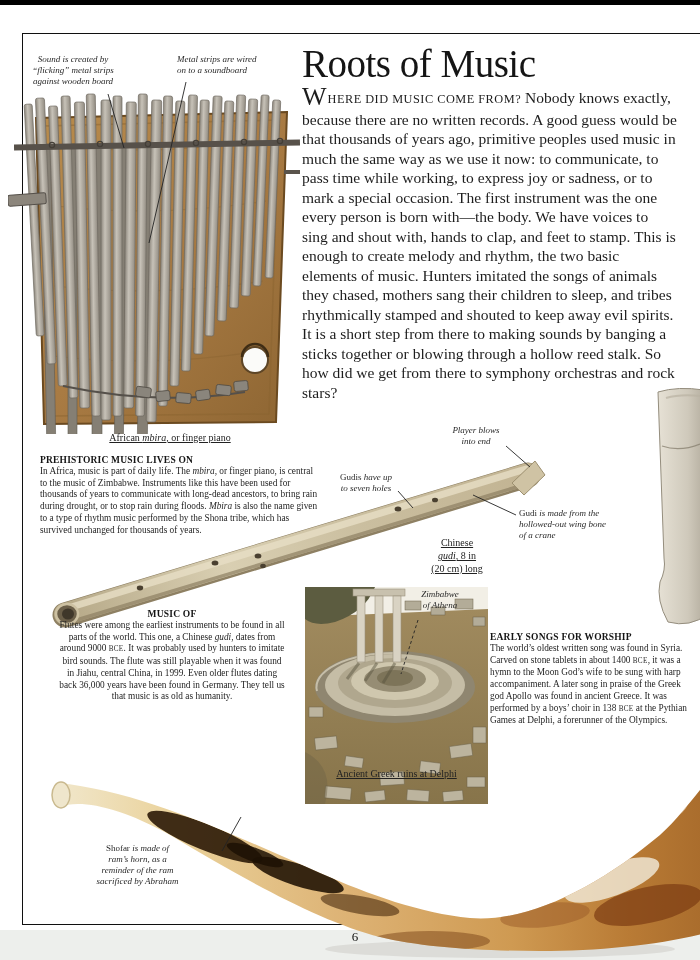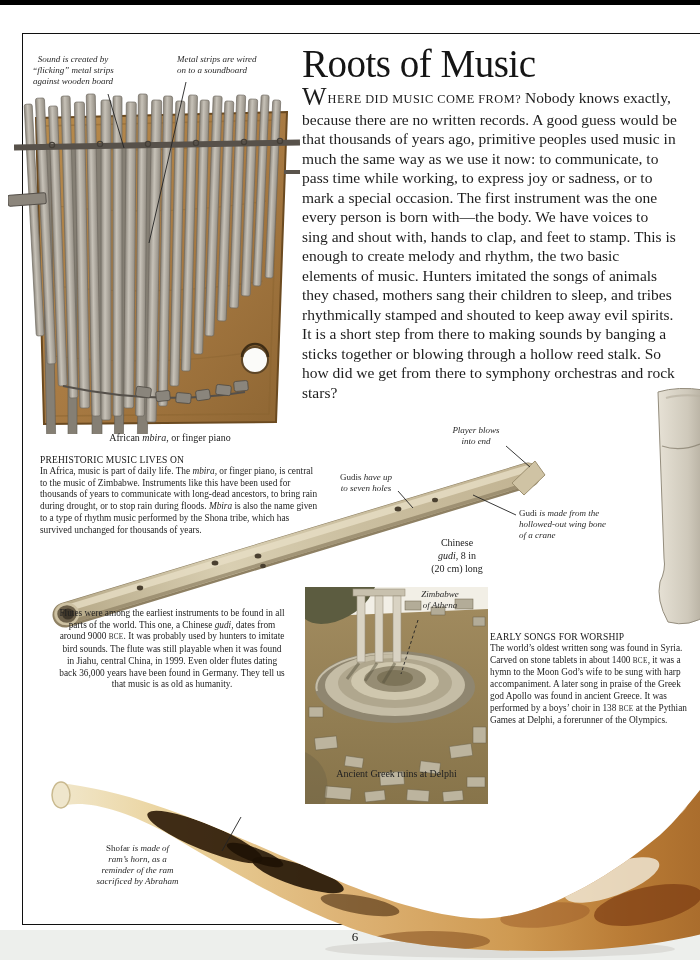--- a/index.html
+++ b/index.html
@@ -15,23 +15,23 @@
   #horn-art{z-index:6;}
   #leaders{z-index:8;pointer-events:none;}
   .txt{z-index:9;}
   
   .title{font-size:39px;letter-spacing:-0.5px;color:#151515;line-height:1;}
   .intro{font-size:15.5px;line-height:19.5px;color:#1d1d1d;}
   .dropcap{font-size:26px;line-height:1;position:relative;top:2px;margin-right:1px;}
   .lead{font-size:12.3px;letter-spacing:.5px;}
   .ann{font-size:9px;line-height:11px;color:#2a2a2a;}
   .ann .it{font-style:italic;}
-  .cap{font-size:10px;color:#222;}
+  .cap{font-size:10px;color:#222;text-decoration:underline;}
   .sec{font-size:9.3px;line-height:11.7px;color:#1e1e1e;}
-  .sec-h{font-weight:normal;font-size:9.5px;line-height:12px;letter-spacing:.2px;color:#141414;}
+  .sec-h{font-weight:bold;font-size:9.5px;line-height:12px;letter-spacing:.2px;color:#141414;}
   .it{font-style:italic;}
   .sc{font-size:77%;letter-spacing:.3px;}
   .tr{text-align:center;} .tc{text-align:center;}
   #pagenum{font-size:13px;color:#111;z-index:10;}
 </style>
 </head>
 <body>
 
 <div class="abs" id="topbar"></div>
 <div class="abs" id="graybar"></div>
@@ -271,20 +271,21 @@
 
 <div class="abs txt ann tr" style="left:325px;top:472px;width:82px"><span>Gudis </span><span class="it">have up</span><br><span class="it">to seven holes</span></div>
 
 <div class="abs txt ann tr" style="left:440px;top:425px;width:72px"><span class="it">Player blows</span><br><span class="it">into end</span></div>
 
 <div class="abs txt ann" style="left:519px;top:508px;width:124px"><span>Gudi </span><span class="it">is made from the</span><br><span class="it">hollowed-out wing bone</span><br><span class="it">of a crane</span></div>
 
 <div class="abs txt cap tc" style="left:413px;top:536px;width:88px;line-height:13px"><span>Chinese</span><br><span class="it">gudi</span><span>, 8 in</span><br><span>(20 cm) long</span></div>
 
 <div class="abs txt tr" style="left:58px;top:608px;width:228px">
+  <div class="sec-h">MUSIC OF</div>
   <div class="sec"><span>Flutes were among the earliest instruments to be found in all parts of the world. This one, a Chinese </span><span class="it">gudi</span><span>, dates from around 9000 </span><span class="sc">BCE</span><span>. It was probably used by hunters to imitate bird sounds. The flute was still playable when it was found in Jiahu, central China, in 1999. Even older flutes dating back 36,000 years have been found in Germany. They tell us that music is as old as humanity.</span></div>
 </div>
 
 <div class="abs txt ann tc" style="left:408px;top:589px;width:64px"><span class="it">Zimbabwe</span><br><span class="it">of Athena</span></div>
 
 <div class="abs txt cap tc" style="left:305px;top:768px;width:183px">Ancient Greek ruins at Delphi</div>
 
 <div class="abs txt" style="left:490px;top:631px;width:206px">
   <div class="sec-h">EARLY SONGS FOR WORSHIP</div>
   <div class="sec"><span>The world’s oldest written song was found in Syria. Carved on stone tablets in about 1400 </span><span class="sc">BCE</span><span>, it was a hymn to the Moon God’s wife to be sung with harp accompaniment. A later song in praise of the Greek god Apollo was found in ancient Greece. It was performed by a boys’ choir in 138 </span><span class="sc">BCE</span><span> at the Pythian Games at Delphi, a forerunner of the Olympics.</span></div>

